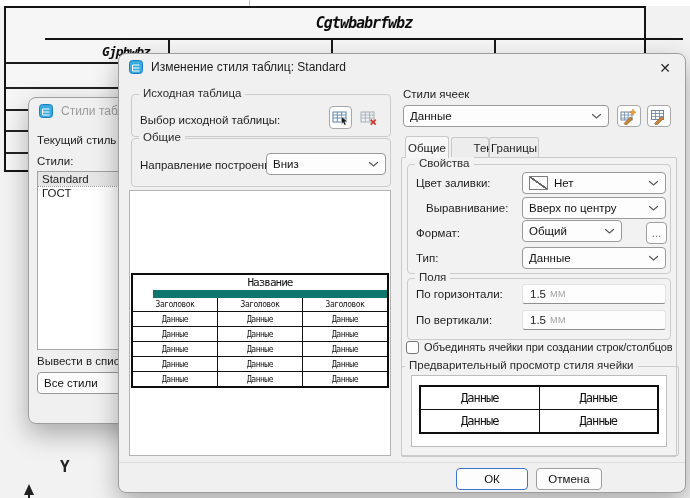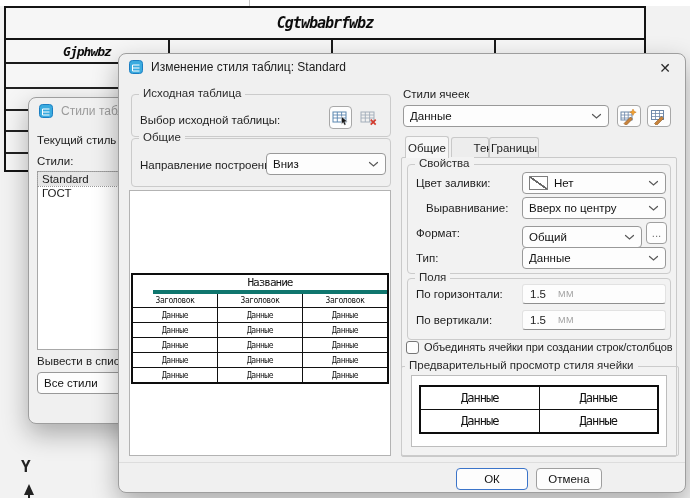--- a/index.html
+++ b/index.html
@@ -4,21 +4,21 @@
 <style>
   html,body{margin:0;padding:0;}
   body{width:690px;height:498px;overflow:hidden;background:#f2f2f2;
        font-family:"Liberation Sans",sans-serif;color:#1b1b1b;}
   .abs{position:absolute;}
   #stage{position:relative;width:690px;height:498px;background:#f2f2f2;}
 
   
   #top-strip{left:0;top:0;width:690px;height:6px;background:#ffffff;}
   #top-tick{left:249px;top:0;width:1px;height:6px;background:#c6c6c6;}
-  .cadfont{font-family:"DejaVu Sans Mono",monospace;font-style:italic;font-weight:bold;color:#0c0c0c;}
+  .cadfont{font-family:"DejaVu Sans Mono",monospace;font-style:italic;font-weight:bold;color:#0c0c0c;margin-left:39px;}
   #bg-table{left:4px;top:6px;width:638px;height:162px;border:2px solid #141414;background:#f6f6f6;}
   #bgt-title{left:0;top:0;width:638px;height:30px;border-bottom:2px solid #141414;
              display:flex;align-items:center;justify-content:center;font-size:15px;letter-spacing:-1px;}
   #bgt-headrow{left:0;top:32px;width:638px;height:22px;border-bottom:2px solid #1a1a1a;}
   .bgt-vline{top:32px;width:2px;height:130px;background:#1a1a1a;}
   .bgt-hline{left:0;width:638px;height:1.5px;background:#222;}
   #bgt-col1-label{left:0;top:32px;width:162px;height:22px;display:flex;align-items:center;
                   justify-content:center;font-size:13px;letter-spacing:-1px;}
   
   #ucs-y{left:21px;top:457px;font-size:16px;font-style:normal;color:#222;}
@@ -38,31 +38,31 @@
   .combo{background:#fdfdfd;border:1px solid #999999;border-radius:4px;display:flex;
          align-items:center;font-size:11.5px;padding:0 6px;box-sizing:border-box;color:#111;}
   .combo .chev{margin-left:auto;display:flex;}
   .btn{background:#fdfdfd;border:1px solid #9f9f9f;border-radius:4px;display:flex;
        align-items:center;justify-content:center;font-size:11.5px;box-sizing:border-box;color:#141414;}
   .iconbtn{background:#fdfdfd;border:1px solid #a8a8a8;border-radius:4px;display:flex;
            align-items:center;justify-content:center;box-sizing:border-box;}
   .field{background:#fdfdfd;border:1px solid #e2e2e2;border-bottom:1px solid #8f8f8f;
          border-radius:3px;display:flex;align-items:center;padding:0 7px;
          font-size:11.5px;box-sizing:border-box;}
-  .unit{margin-left:12px;font-size:9px;color:#9f9f9f;text-transform:uppercase;letter-spacing:.5px;}
+  .unit{margin-left:4px;font-size:9px;color:#9f9f9f;text-transform:uppercase;letter-spacing:.5px;}
 
   
   .tab{position:absolute;top:0;height:21px;display:flex;align-items:center;justify-content:center;
        font-size:11.5px;border:1px solid #c9c9c9;border-bottom:none;border-radius:3px 3px 0 0;
        background:#ededed;box-sizing:border-box;color:#1d1d1d;}
   .tab.active{background:#f7f7f7;height:22px;z-index:3;}
 
   
   .pt{border:2px solid #0d0d0d;background:#fff;font-family:"DejaVu Sans Mono",monospace;color:#111;}
-  .pt-title{height:15px;border-bottom:4px solid #0f766e;display:flex;align-items:center;
+  .pt-title{height:15px;border-bottom:8px solid #0f766e;display:flex;align-items:center;
             justify-content:center;font-size:11px;letter-spacing:-1px;margin-left:20px;}
   .pt-row{display:flex;height:14px;border-bottom:1px solid #111;}
   .pt-row:last-child{border-bottom:none;}
   .pt-cell{flex:1;border-right:1px solid #111;display:flex;align-items:center;
            justify-content:center;font-size:8px;letter-spacing:-0.5px;overflow:hidden;}
   .pt-cell:last-child{border-right:none;}
 
   
   .cp{border:2px solid #0d0d0d;background:#fff;}
   .cp-row{display:flex;height:22px;border-bottom:1px solid #111;}
@@ -264,21 +264,21 @@
       <span class="abs lbl" style="left:8px;top:37px;margin-left:10px;">Выравнивание:</span>
       <div class="abs combo" style="left:114px;top:32px;width:144px;height:22px;">
         <span>Вверх по центру</span>
         <span class="chev">
           <svg width="11" height="7" viewBox="0 0 11 7">
             <path d="M1.5 1.5 L5.5 5 L9.5 1.5" fill="none" stroke="#5a5a5a" stroke-width="1.2" stroke-linecap="round"></path>
           </svg>
         </span>
       </div>
       <span class="abs lbl" style="left:8px;top:62px;">Формат:</span>
-      <div class="abs combo" style="left:114px;top:61px;width:120px;height:22px;gap:10px;">
+      <div class="abs combo" style="left:114px;top:55px;width:100px;height:22px;gap:10px;">
         <span>Общий</span>
         <span class="chev">
           <svg width="11" height="7" viewBox="0 0 11 7">
             <path d="M1.5 1.5 L5.5 5 L9.5 1.5" fill="none" stroke="#5a5a5a" stroke-width="1.2" stroke-linecap="round"></path>
           </svg>
         </span>
       </div>
       <div class="abs btn" style="left:238px;top:57px;width:21px;height:22px;color:#777;">
         <span>...</span>
       </div>

